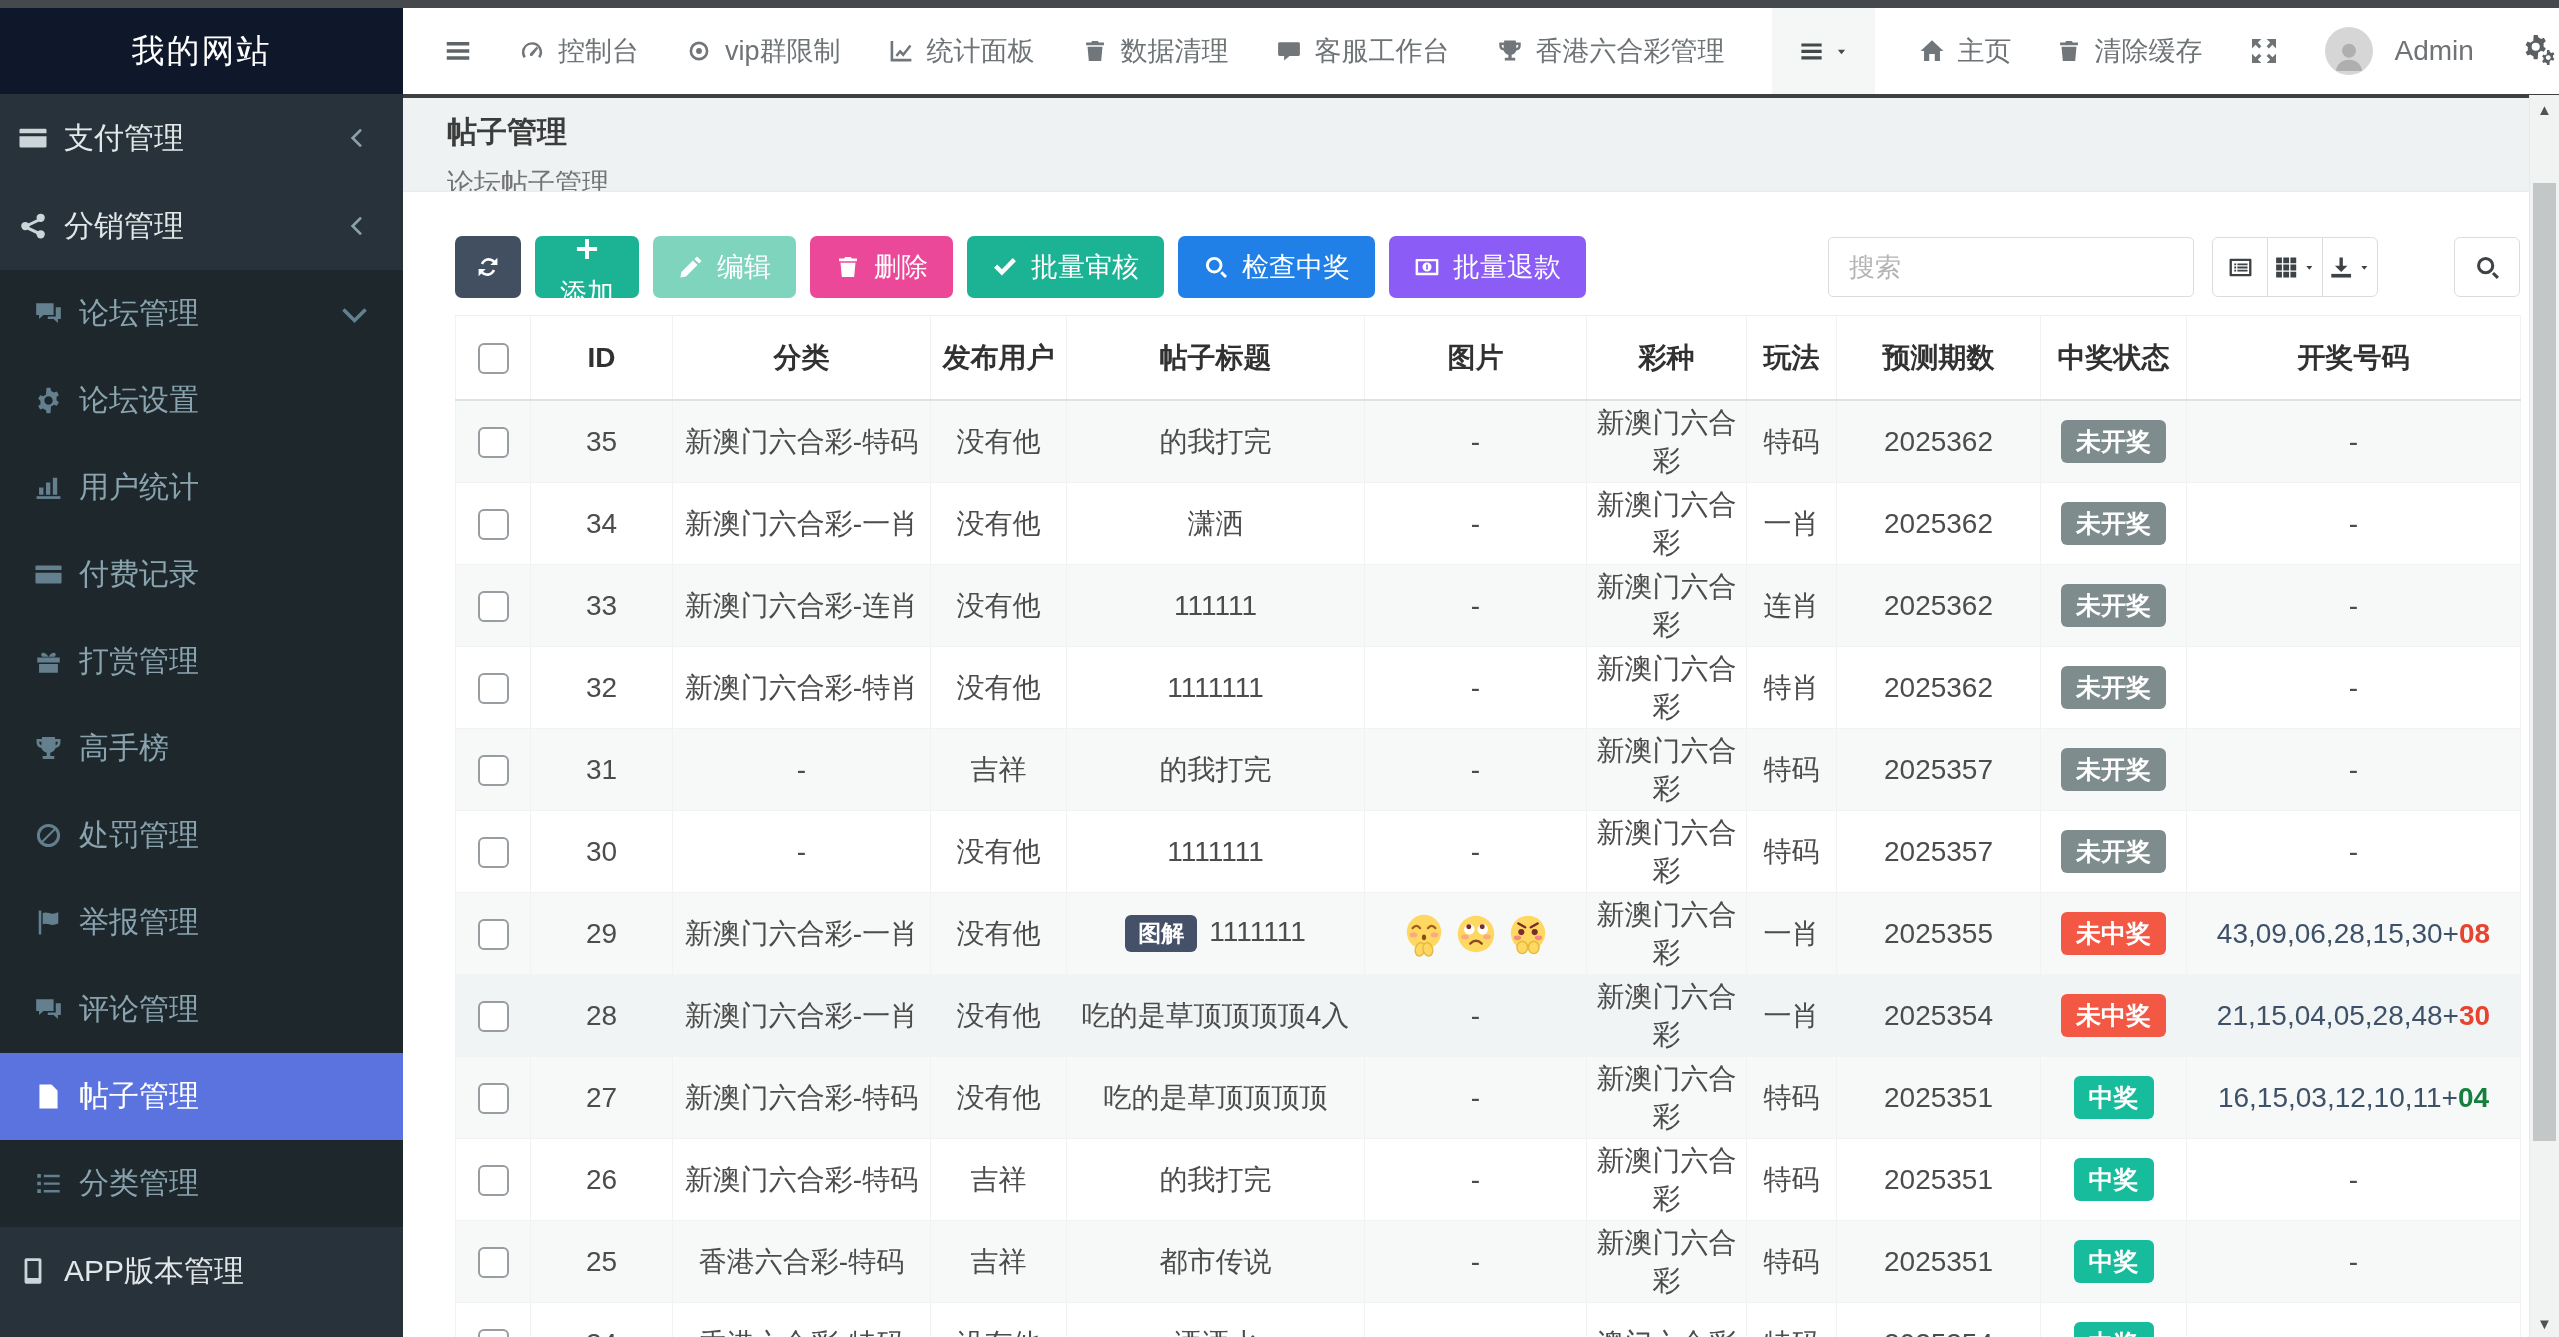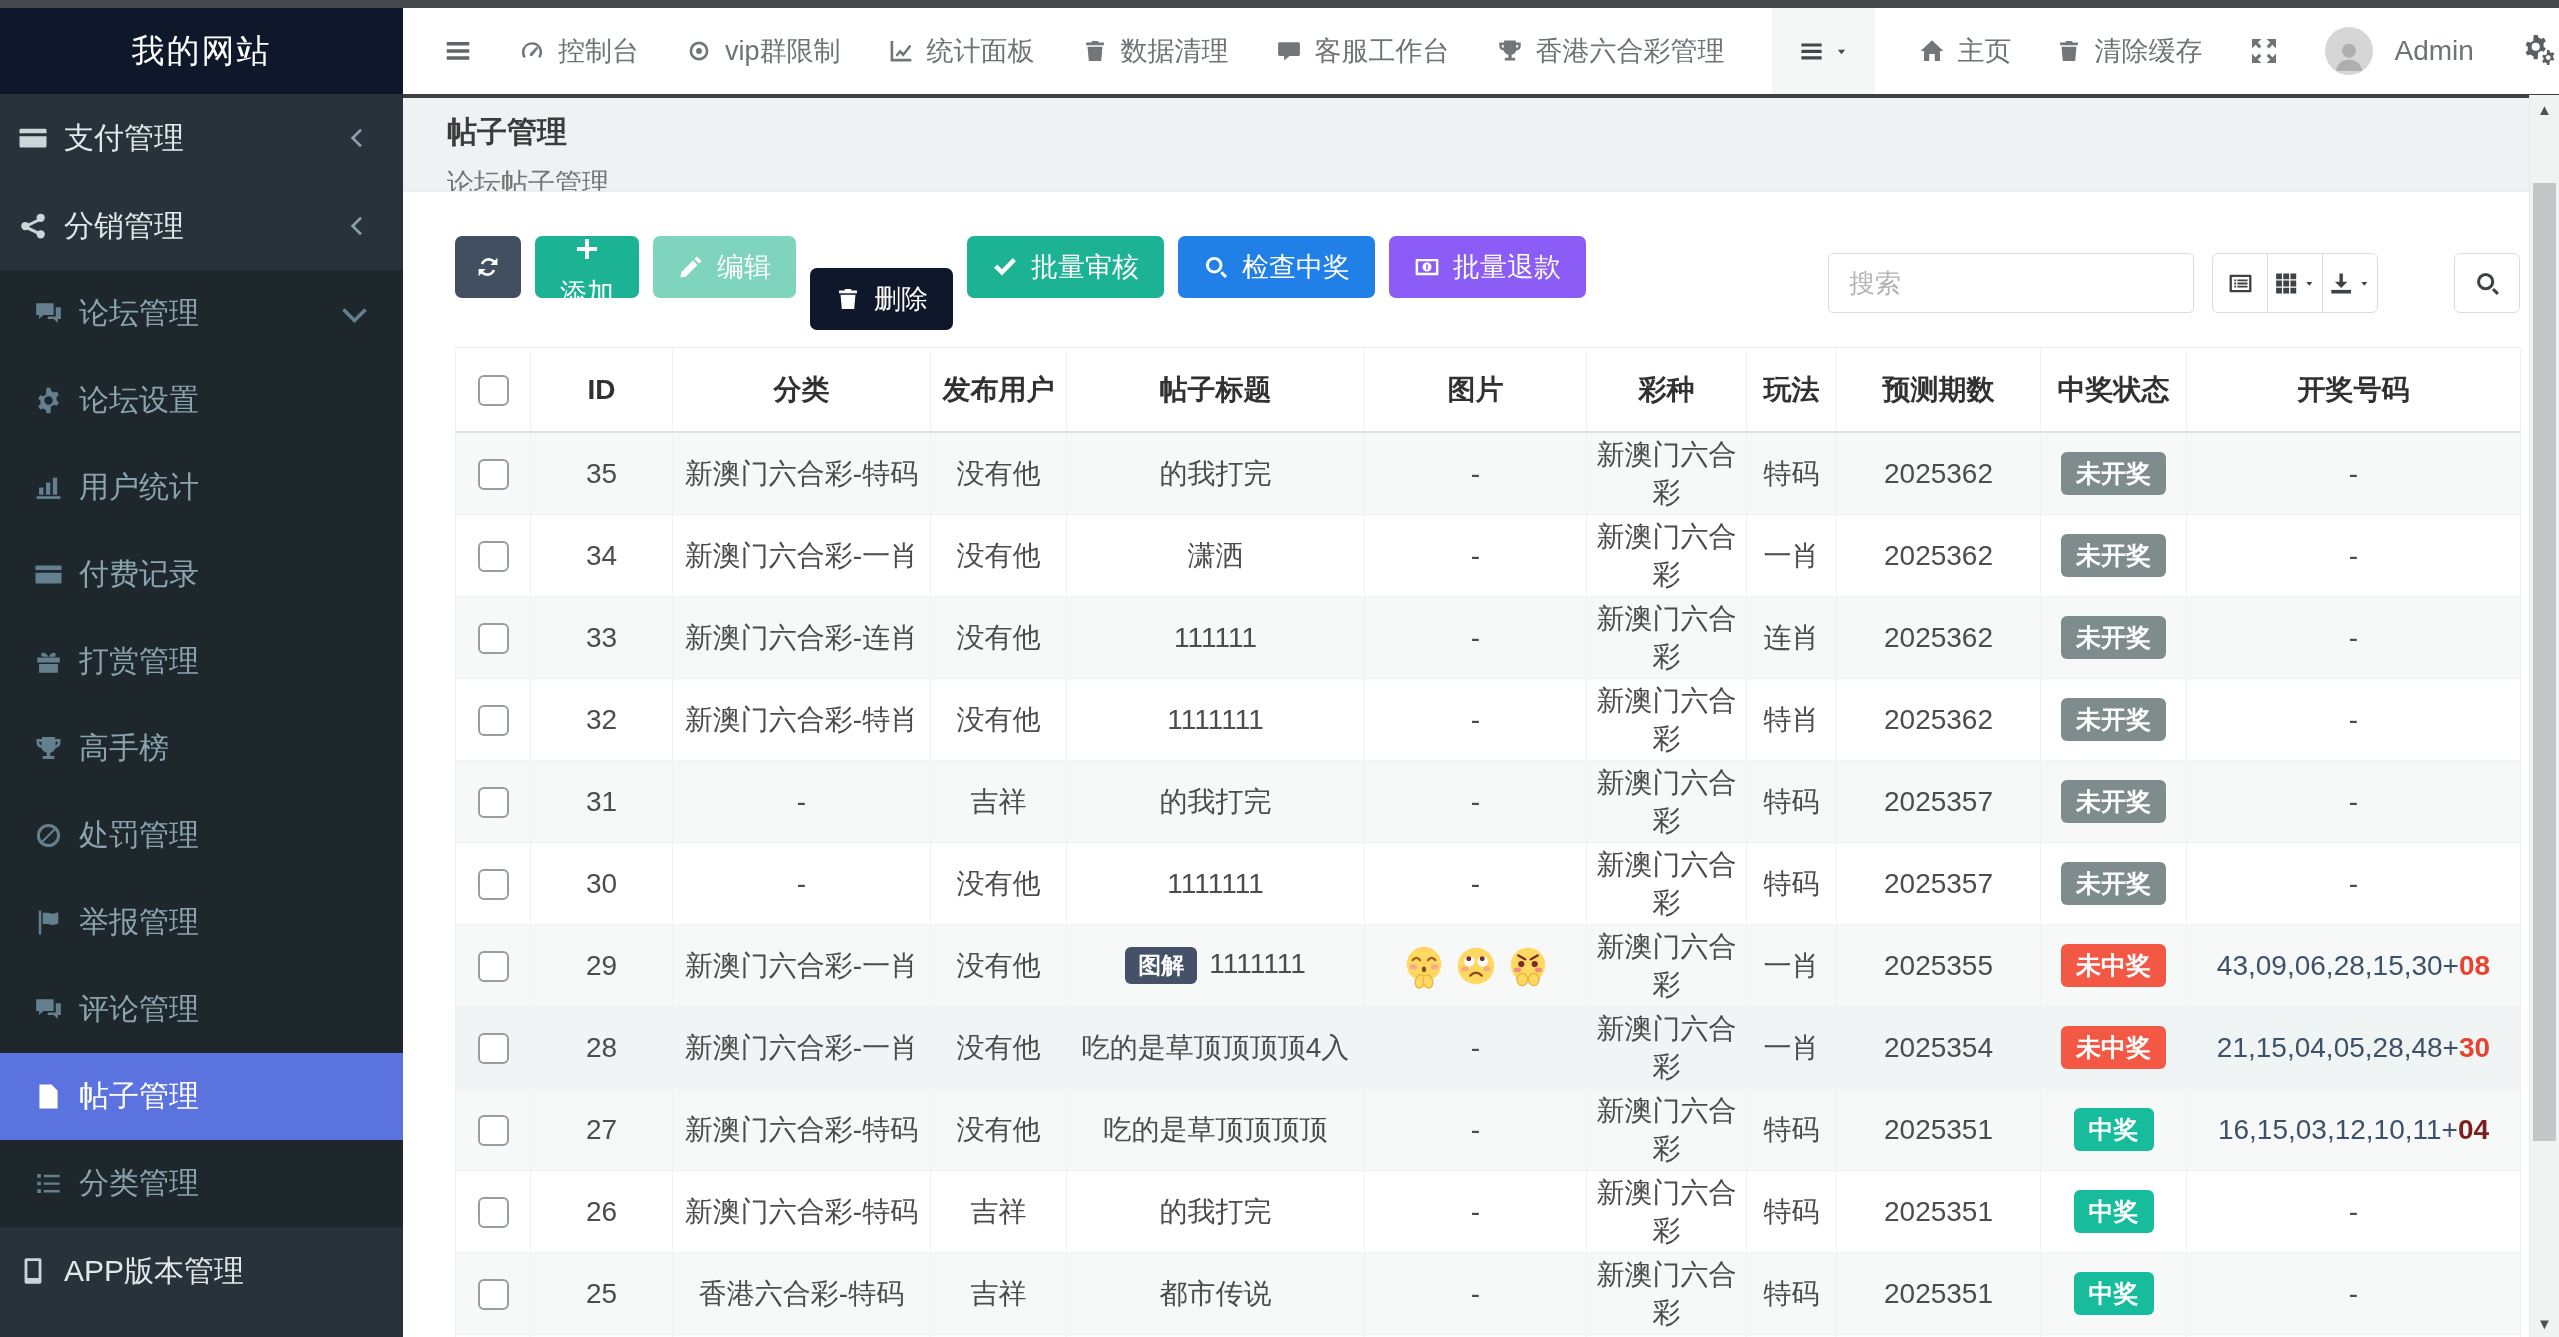--- a/index.html
+++ b/index.html
@@ -387,21 +387,21 @@
                 <span>添加</span>
               </button>
               <button class="btn" style="background: rgb(127, 212, 189);">
                 <span class="icw">
                   <svg viewBox="0 0 16 16" fill="currentColor">
                     <path d="M11.7 1.5l2.8 2.8-1.6 1.6-2.8-2.8zM9.2 4l2.8 2.8-7.1 7.1-3.4.6.6-3.4z"></path>
                   </svg>
                 </span>
                 <span>编辑</span>
               </button>
-              <button class="btn" style="background: #0f172a; margin-top: 32px;">
+              <button class="btn" style="background: #ec4899;">
                 <span class="icw">
                   <svg viewBox="0 0 16 16" fill="currentColor">
                     <path d="M6.2 1.8h3.6l.5 1h3.2v1.6H2.5V2.8h3.2zM3.4 5.4h9.2l-.8 8.8H4.2z"></path>
                   </svg>
                 </span>
                 <span>删除</span>
               </button>
               <button class="btn" style="background: rgb(28, 179, 148);">
                 <span class="icw">
                   <svg viewBox="0 0 16 16" fill="currentColor">
@@ -641,21 +641,21 @@
                   <td><span class="cb"></span></td>
                   <td>27</td>
                   <td>新澳门六合彩-特码</td>
                   <td>没有他</td>
                   <td>吃的是草顶顶顶顶</td>
                   <td>-</td>
                   <td>新澳门六合彩</td>
                   <td>特码</td>
                   <td>2025351</td>
                   <td><span class="badge" style="background: rgb(22, 188, 156);">中奖</span></td>
-                  <td><span class="num-main">16,15,03,12,10,11+</span><span class="num-plus" style="color: #7f1d1d;">04</span></td>
+                  <td><span class="num-main">16,15,03,12,10,11+</span><span class="num-plus" style="color: #15803d;">04</span></td>
                 </tr>
                 <tr>
                   <td><span class="cb"></span></td>
                   <td>26</td>
                   <td>新澳门六合彩-特码</td>
                   <td>吉祥</td>
                   <td>的我打完</td>
                   <td>-</td>
                   <td>新澳门六合彩</td>
                   <td>特码</td>

